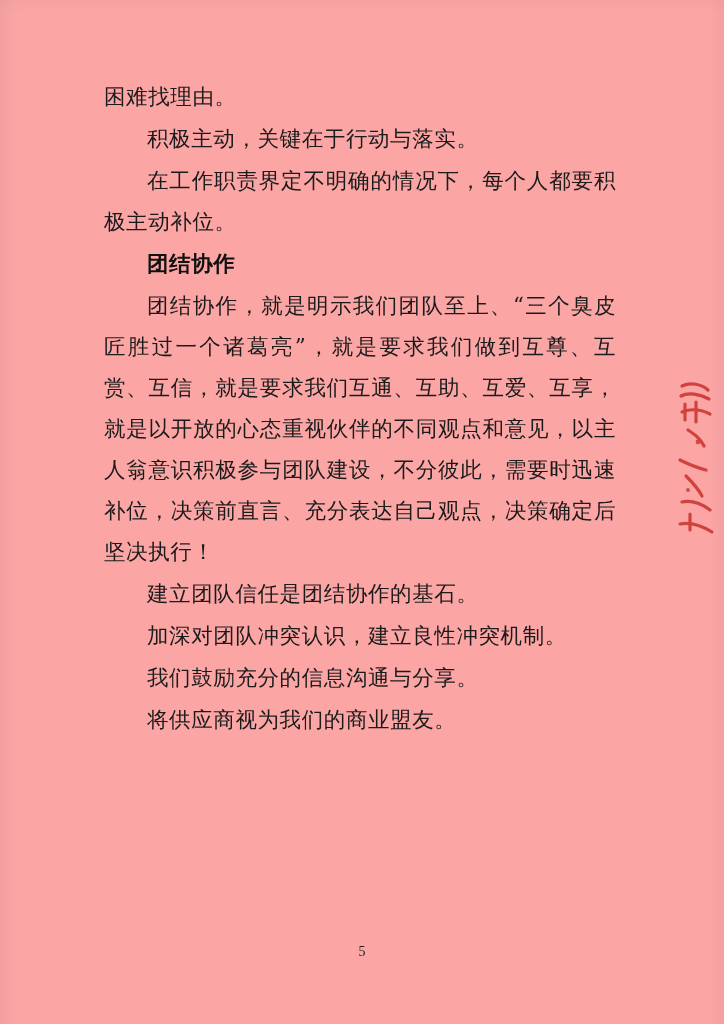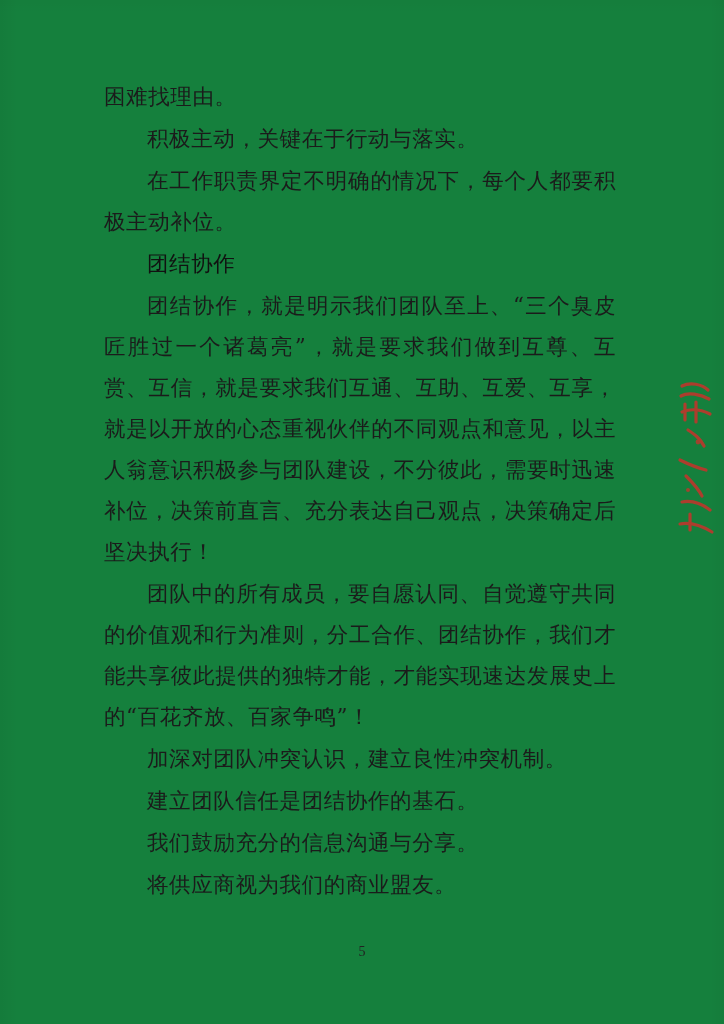--- a/index.html
+++ b/index.html
@@ -7,21 +7,21 @@
     padding: 0;
     background: #ffffff;
   }
   body {
     font-family: "Liberation Serif", "DejaVu Serif", serif;
   }
   .page {
     position: relative;
     width: 724px;
     height: 1024px;
-    background: #15803d;
+    background: #fca5a5;
     overflow: hidden;
     box-sizing: border-box;
   }
   
   .page::before {
     content: "";
     position: absolute;
     inset: 0;
     background:
       linear-gradient(to right, rgba(0,0,0,0.035) 0px, rgba(0,0,0,0) 18px),
@@ -46,21 +46,21 @@
     font-family: "DejaVu Serif", "Liberation Serif", serif;
     font-weight: 500;
   }
   p.indent {
     text-indent: 2em;
   }
   p.heading {
     margin: 0 0 1px 0;
     font-size: 21.5px;
     line-height: 41px;
-    font-weight: normal;
+    font-weight: bold;
     color: #111;
     text-indent: 2em;
     letter-spacing: 0.6px;
     font-family: "DejaVu Serif", "Liberation Serif", serif;
   }
   .page-number {
     position: absolute;
     left: 0;
     right: 0;
     top: 944px;
@@ -85,23 +85,22 @@
 <body>
 
 <div class="page">
 
   <div class="doc-body">
     <p class="para">困难找理由。</p>
     <p class="para indent">积极主动，关键在于行动与落实。</p>
     <p class="para indent">在工作职责界定不明确的情况下，每个人都要积极主动补位。</p>
     <p class="heading">团结协作</p>
     <p class="para indent">团结协作，就是明示我们团队至上、“三个臭皮匠胜过一个诸葛亮”，就是要求我们做到互尊、互赏、互信，就是要求我们互通、互助、互爱、互享，就是以开放的心态重视伙伴的不同观点和意见，以主人翁意识积极参与团队建设，不分彼此，需要时迅速补位，决策前直言、充分表达自己观点，决策确定后坚决执行！</p>
-    <p class="para indent">团队中的所有成员，要自愿认同、自觉遵守共同的价值观和行为准则，分工合作、团结协作，我们才能共享彼此提供的独特才能，才能实现速达发展史上的“百花齐放、百家争鸣”！</p>
+    <p class="para indent">建立团队信任是团结协作的基石。</p>
     <p class="para indent">加深对团队冲突认识，建立良性冲突机制。</p>
-    <p class="para indent">建立团队信任是团结协作的基石。</p>
     <p class="para indent">我们鼓励充分的信息沟通与分享。</p>
     <p class="para indent">将供应商视为我们的商业盟友。</p>
   </div>
 
   <div class="seal">
     <svg width="44" height="200" viewBox="0 0 44 200" xmlns="http://www.w3.org/2000/svg">
       <g fill="none" stroke="#c8322b" stroke-width="3.2" stroke-linecap="round">
         <path d="M6 14 C14 10, 26 12, 32 18"></path>
         <path d="M5 24 C12 20, 24 22, 33 27"></path>
         <path d="M9 32 L9 48"></path>

